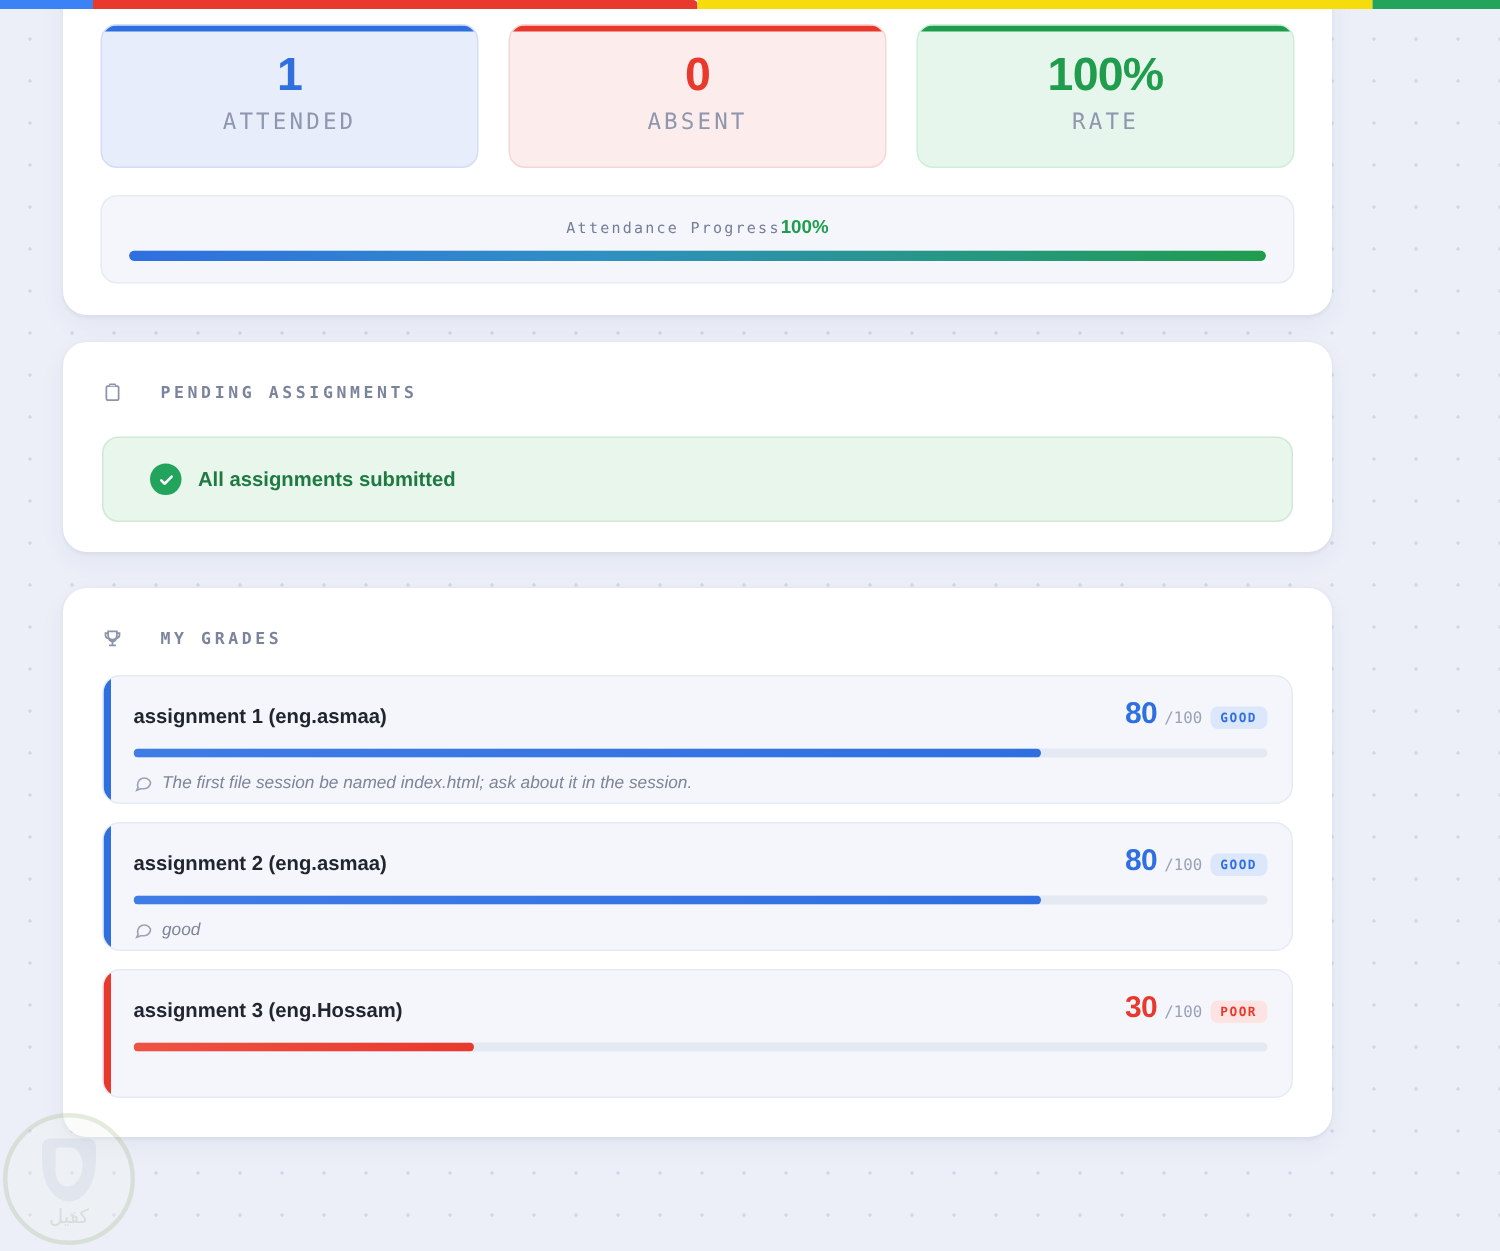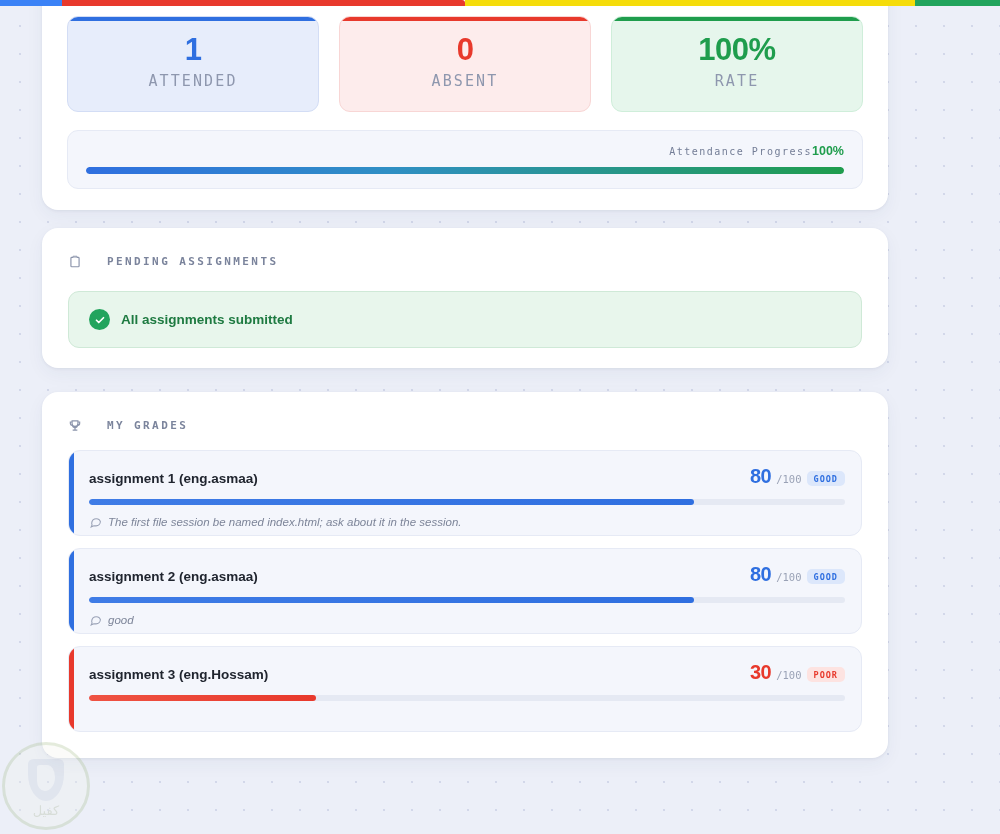--- a/index.html
+++ b/index.html
@@ -103,21 +103,21 @@
     top: 180px;
     width: 796px;
     height: 59px;
     background: #f4f6fc;
     border: 1px solid #e6eaf5;
     border-radius: 11px;
     padding: 13px 18px 0 18px;
   }
   .progress-head {
     display: flex;
-    justify-content: flex-end;
+    justify-content: center;
     align-items: baseline;
   }
   .progress-title {
     font-family: "DejaVu Sans Mono", monospace;
     font-size: 10px;
     letter-spacing: 1.5px;
     color: #737d96;
   }
   .progress-pct {
     font-size: 12.5px;
@@ -164,21 +164,21 @@
     left: 26px;
     top: 63px;
     width: 794px;
     height: 57px;
     background: #e8f6ec;
     border: 1px solid #cfe9d7;
     border-radius: 11px;
     display: flex;
     align-items: center;
     gap: 11px;
-    padding-left: 20px;
+    padding-left: 31px;
   }
   .check-badge {
     width: 21px; height: 21px;
     border-radius: 50%;
     background: #22a45d;
     color: #ffffff;
     font-size: 12px;
     display: flex;
     align-items: center;
     justify-content: center;

